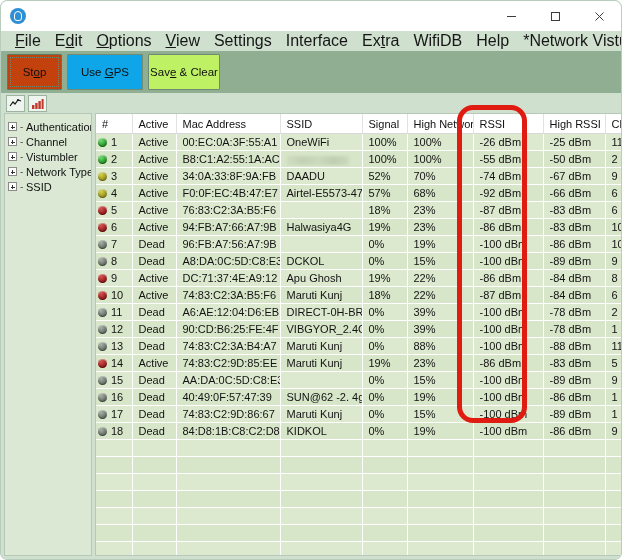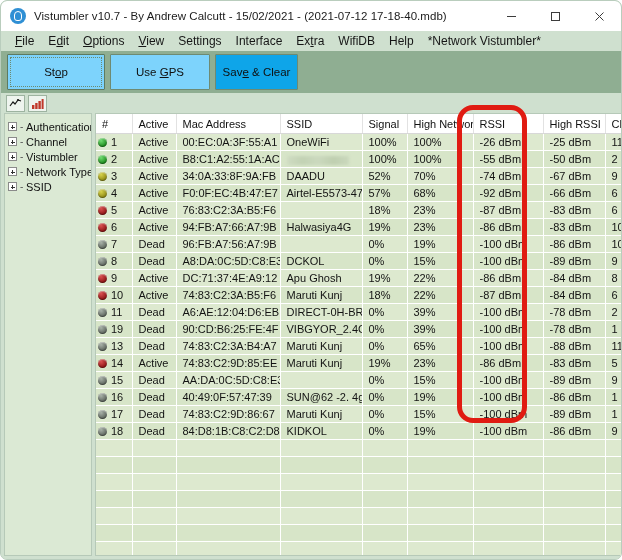--- a/index.html
+++ b/index.html
@@ -82,21 +82,21 @@
   .win-btn svg { display: block; }
 
   
   #menubar {
     height: 20px;
     min-height: 20px;
     background: #cfe0cf;
     display: flex;
     align-items: center;
     padding-left: 7px;
-    font-size: 12px;
+    font-size: 16px;
     color: #161616;
   }
   .menu-item {
     padding: 0 7px;
     white-space: nowrap;
     line-height: 20px;
   }
   .menu-item u { text-decoration: underline; }
 
   
@@ -115,33 +115,33 @@
     border: 1px solid #6e8a72;
     display: flex;
     align-items: center;
     justify-content: center;
     font-size: 11.5px;
     color: #101010;
     margin-right: 5px;
     border-radius: 1px;
   }
   #btn-stop {
-    width: 98px;
-    background: #7dd3fc;
+    width: 55px;
+    background: #c2410c;
     border: 1px solid #5d7a61;
     outline: 1px dotted #6b8a6f;
     outline-offset: -4px;
   }
   #btn-gps {
-    width: 100px;
-    background: #7dd3fc;
+    width: 76px;
+    background: #0ea5e9;
   }
   #btn-save {
-    width: 83px;
-    background: #0ea5e9;
+    width: 72px;
+    background: #bef264;
   }
   #status-block {
     margin-left: 14px;
     display: flex;
     font-size: 10.5px;
     color: #131313;
     line-height: 17px;
   }
   #status-left { width: 180px; }
   #status-right { }
@@ -305,21 +305,20 @@
     z-index: 40;
   }
 </style>
 </head>
 <body>
 
 <div id="window">
 
   <div id="titlebar">
     <div id="app-icon"></div>
-    <div id="title-text">Vistumbler v10.7 - By Andrew Calcutt - 15/02/2021 - (2021-07-12 17-18-40.mdb)</div>
     <div id="win-controls">
       <div class="win-btn">
         <svg width="11" height="11" viewBox="0 0 11 11">
             <line x1="1" y1="5.5" x2="10" y2="5.5" stroke="#3c3c3c" stroke-width="1"></line>
           </svg>
       </div>
       <div class="win-btn">
         <svg width="11" height="11" viewBox="0 0 11 11">
             <rect x="1.5" y="1.5" width="8" height="8" fill="none" stroke="#3c3c3c" stroke-width="1"></rect>
           </svg>
@@ -605,21 +604,21 @@
               <td>0%</td>
               <td>39%</td>
               <td>-100 dBm</td>
               <td>-78 dBm</td>
               <td>2</td>
             </tr>
             <tr class="alt">
               <td class="c-num">
                 <span class="num-cell">
                   <span class="led gray"></span>
-                  <span>19</span>
+                  <span>12</span>
                 </span>
               </td>
               <td>Dead</td>
               <td>90:CD:B6:25:FE:4F</td>
               <td>VIBGYOR_2.4G</td>
               <td>0%</td>
               <td>39%</td>
               <td>-100 dBm</td>
               <td>-78 dBm</td>
               <td>1</td>
@@ -628,21 +627,21 @@
               <td class="c-num">
                 <span class="num-cell">
                   <span class="led gray"></span>
                   <span>13</span>
                 </span>
               </td>
               <td>Dead</td>
               <td>74:83:C2:3A:B4:A7</td>
               <td>Maruti Kunj</td>
               <td>0%</td>
-              <td>65%</td>
+              <td>88%</td>
               <td>-100 dBm</td>
               <td>-88 dBm</td>
               <td>11</td>
             </tr>
             <tr class="alt">
               <td class="c-num">
                 <span class="num-cell">
                   <span class="led red"></span>
                   <span>14</span>
                 </span>

